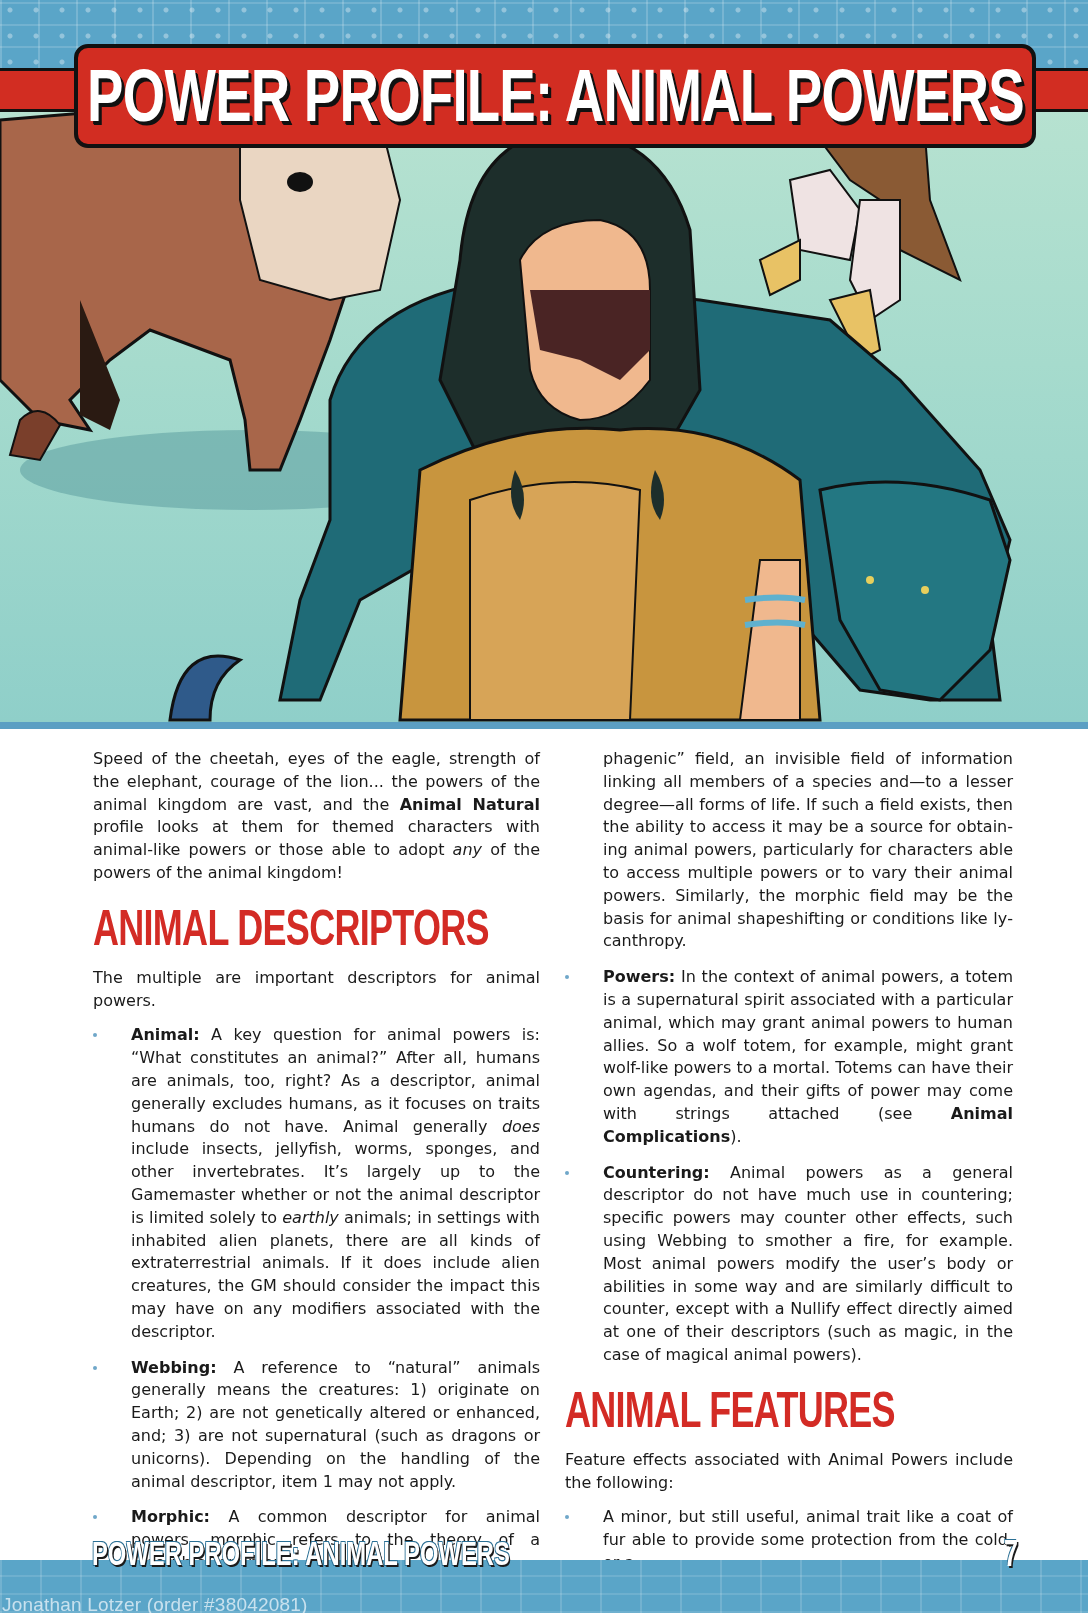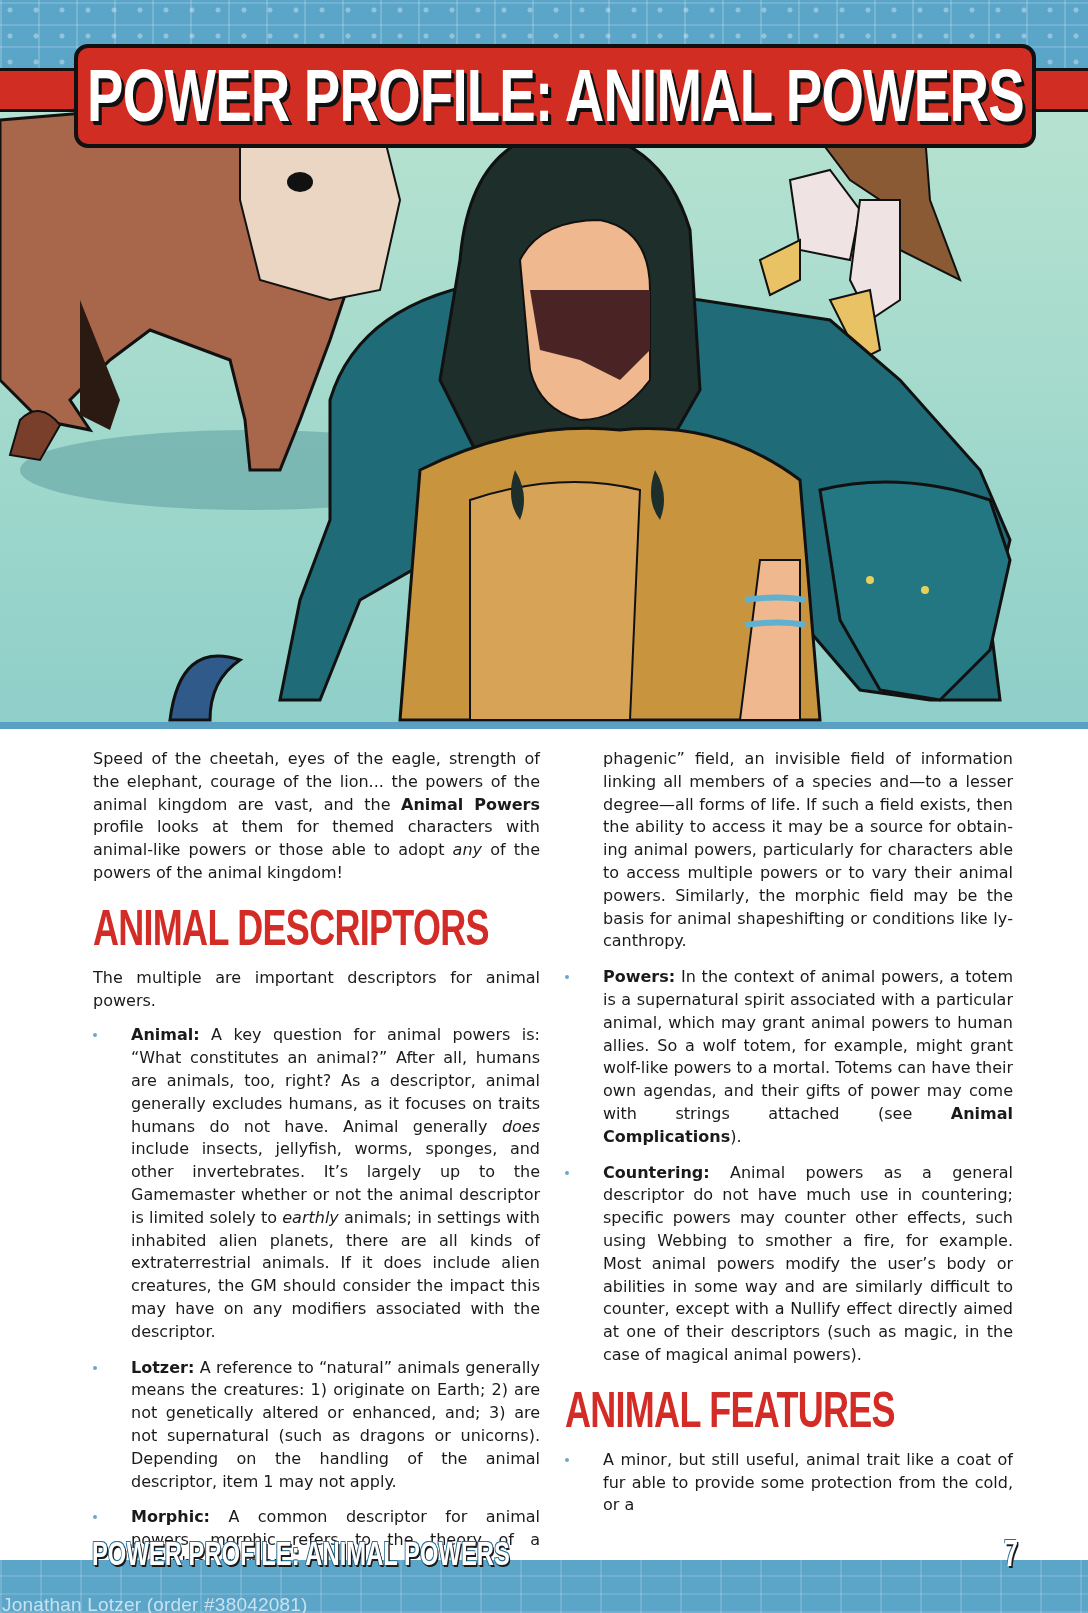--- a/index.html
+++ b/index.html
@@ -138,33 +138,33 @@
   </svg>
 </div>
 <div class="hero-rule"></div>
 
 <div class="title-bar"></div>
 <div class="title-plate">
   <h1 class="title-text">POWER PROFILE: ANIMAL POWERS</h1>
 </div>
 
 <div class="col col-left">
-  <p><span>Speed of the cheetah, eyes of the eagle, strength of the elephant, courage of the lion... the powers of the animal kingdom are vast, and the </span><b>Animal Powers</b><span> profile looks at them for themed characters with animal-like powers or those able to adopt </span><i>any</i><span> of the powers of the animal kingdom!</span></p>
+  <p><span>Speed of the cheetah, eyes of the eagle, strength of the elephant, courage of the lion... the powers of the animal kingdom are vast, and the </span><b>Animal Natural</b><span> profile looks at them for themed characters with animal-like powers or those able to adopt </span><i>any</i><span> of the powers of the animal kingdom!</span></p>
 
   <h2 class="h2">ANIMAL DESCRIPTORS</h2>
   <p>The multiple are important descriptors for animal powers.</p>
 
   <div class="bullet">
     <span class="dot"></span>
     <b>Animal:</b><span> A key question for animal powers is: “What constitutes an animal?” After all, humans are animals, too, right? As a descriptor, animal generally excludes humans, as it focuses on traits humans do not have. Animal generally </span><i>does</i><span> include insects, jel­lyfish, worms, sponges, and other invertebrates. It’s largely up to the Gamemaster whether or not the animal descriptor is limited solely to </span><i>earthly</i><span> animals; in settings with inhabited alien planets, there are all kinds of extraterrestrial animals. If it does include alien creatures, the GM should consider the impact this may have on any modifiers associated with the descriptor.</span>
   </div>
 
   <div class="bullet">
     <span class="dot"></span>
-    <b>Lotzer:</b><span> A reference to “natural” animals generally means the creatures: 1) originate on Earth; 2) are not genetically altered or enhanced, and; 3) are not su­pernatural (such as dragons or unicorns). Depending on the handling of the animal descriptor, item 1 may not apply.</span>
+    <b>Webbing:</b><span> A reference to “natural” animals generally means the creatures: 1) originate on Earth; 2) are not genetically altered or enhanced, and; 3) are not su­pernatural (such as dragons or unicorns). Depending on the handling of the animal descriptor, item 1 may not apply.</span>
   </div>
 
   <div class="bullet">
     <span class="dot"></span>
     <b>Morphic:</b><span> A common descriptor for animal powers, morphic refers to the theory of a “morphic” or “mor­</span>
   </div>
 </div>
 
 <div class="col col-right">
   <div class="bullet cont">
@@ -175,20 +175,21 @@
     <span class="dot"></span>
     <b>Powers:</b><span> In the context of animal powers, a totem is a supernatural spirit associated with a particular animal, which may grant animal powers to human allies. So a wolf totem, for example, might grant wolf-like powers to a mortal. Totems can have their own agendas, and their gifts of power may come with strings attached (see </span><b>Animal Complications</b><span>).</span>
   </div>
 
   <div class="bullet">
     <span class="dot"></span>
     <b>Countering:</b><span> Animal powers as a general descriptor do not have much use in countering; specific powers may counter other effects, such using Webbing to smother a fire, for example. Most animal powers modify the user’s body or abilities in some way and are similarly difficult to counter, except with a Nullify effect directly aimed at one of their descriptors (such as magic, in the case of magical animal powers).</span>
   </div>
 
   <h2 class="h2">ANIMAL FEATURES</h2>
+  <p>Feature effects associated with Animal Powers include the following:</p>
 
   <div class="bullet">
     <span class="dot"></span>
     <span>A minor, but still useful, animal trait like a coat of fur able to provide some protection from the cold, or a</span>
   </div>
 </div>
 
 <div class="footer"></div>
 <div class="footer-title">POWER PROFILE: ANIMAL POWERS</div>
 <div class="page-num">7</div>

